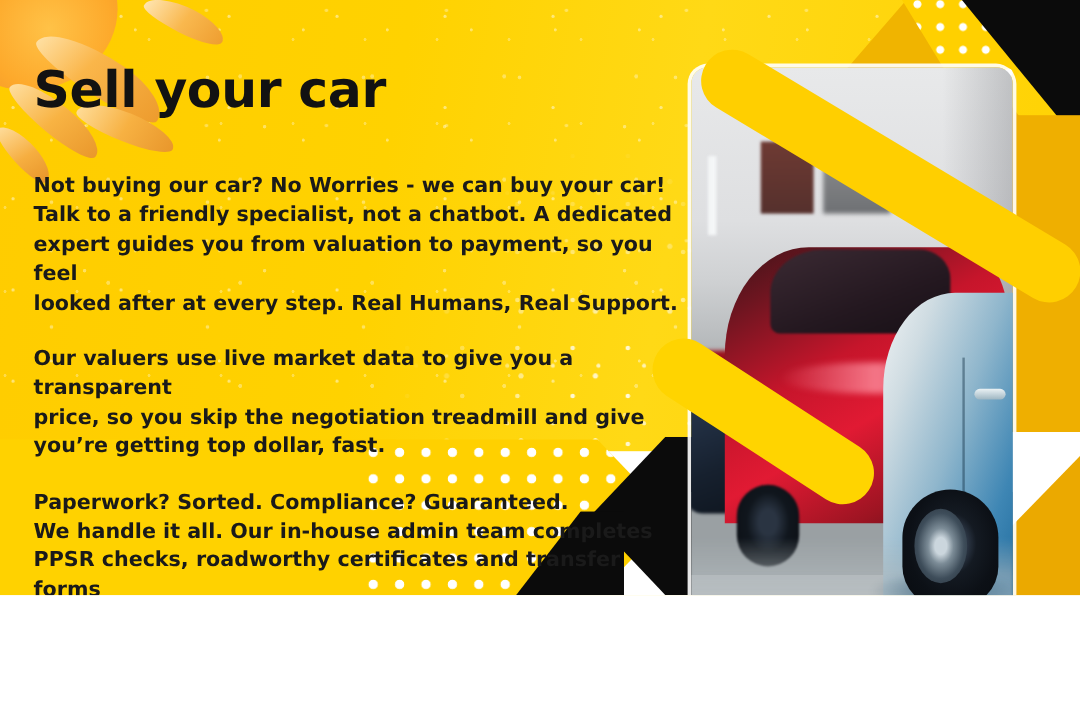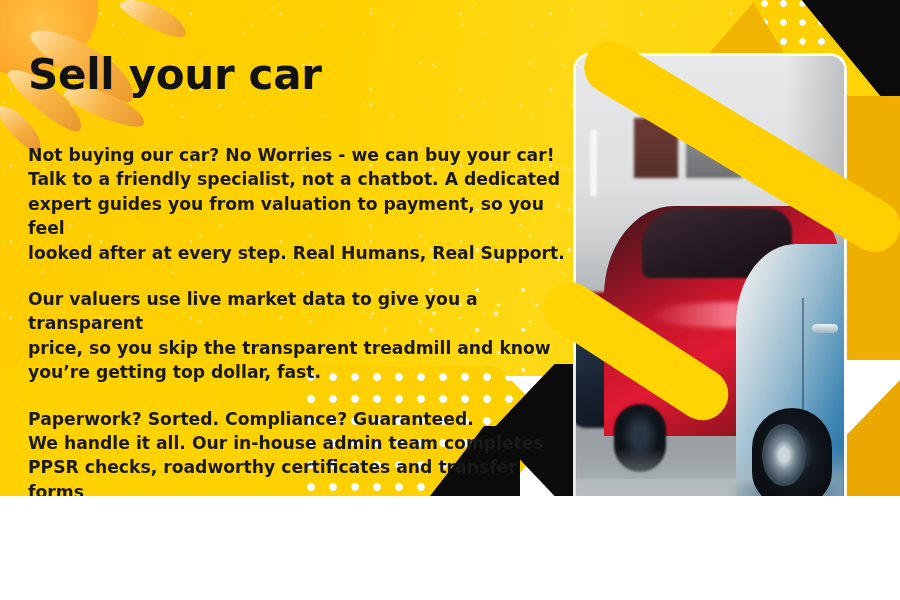--- a/index.html
+++ b/index.html
@@ -453,21 +453,21 @@
   <div class="peel peel-5"></div>
 
   <h1 class="headline">Sell your car</h1>
 
   <div class="body-block">
     <p class="para">Not buying our car? No Worries - we can buy your car!
 Talk to a friendly specialist, not a chatbot. A dedicated
 expert guides you from valuation to payment, so you feel
 looked after at every step. Real Humans, Real Support.</p>
     <p class="para">Our valuers use live market data to give you a transparent
-price, so you skip the transparent treadmill and know
+price, so you skip the negotiation treadmill and give
 you’re getting top dollar, fast.</p>
     <p class="para">Paperwork? Sorted. Compliance? Guaranteed.
 We handle it all. Our in-house admin team completes
 PPSR checks, roadworthy certificates and transfer forms
 for you, eliminating hidden headaches.</p>
   </div>
 
 </div>
 
 </body></html>

